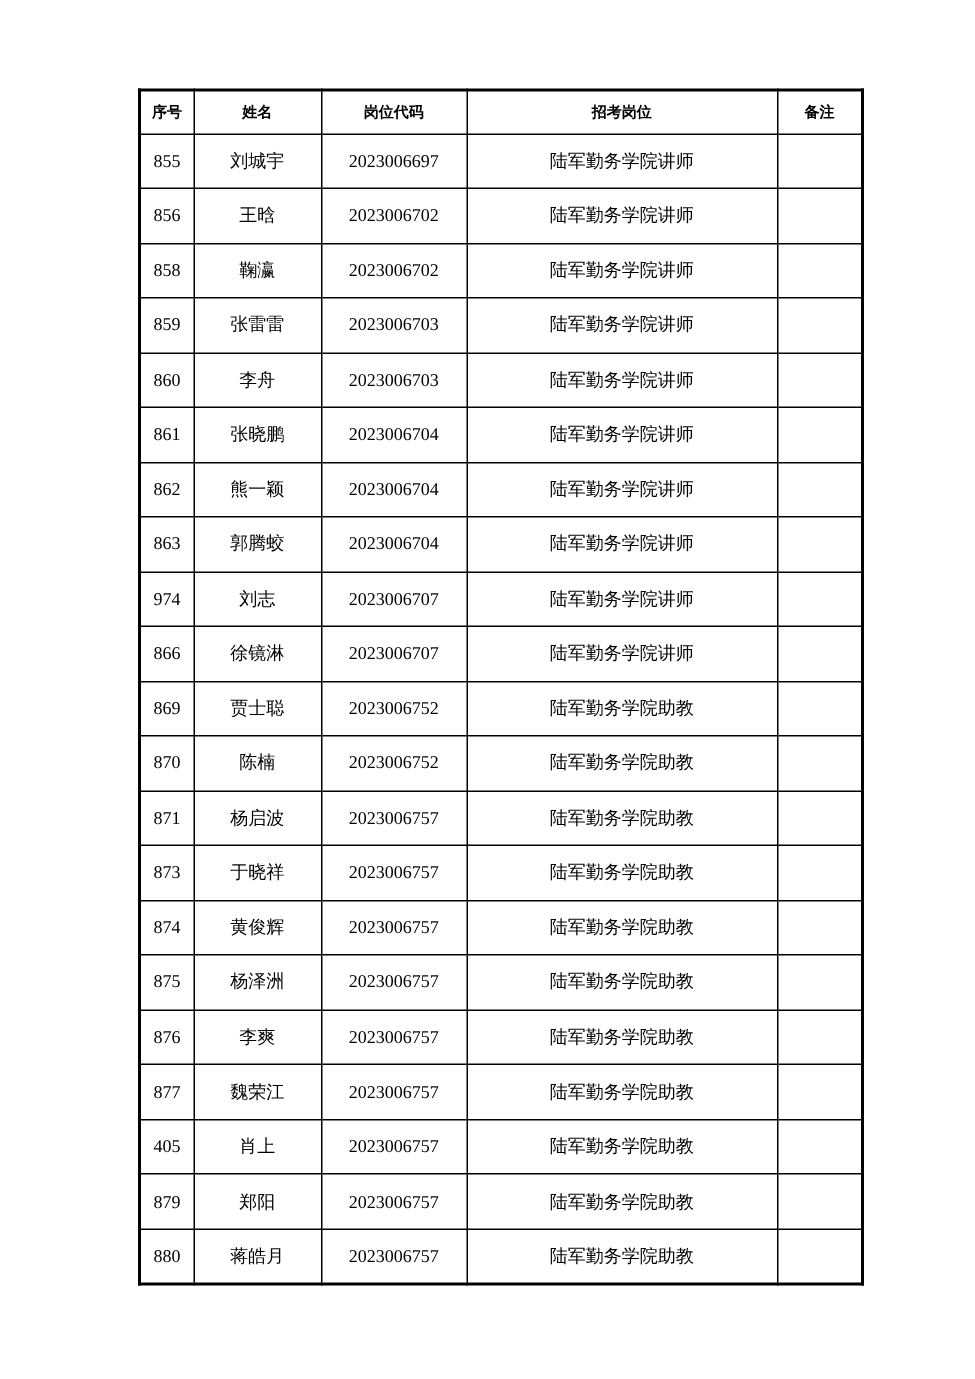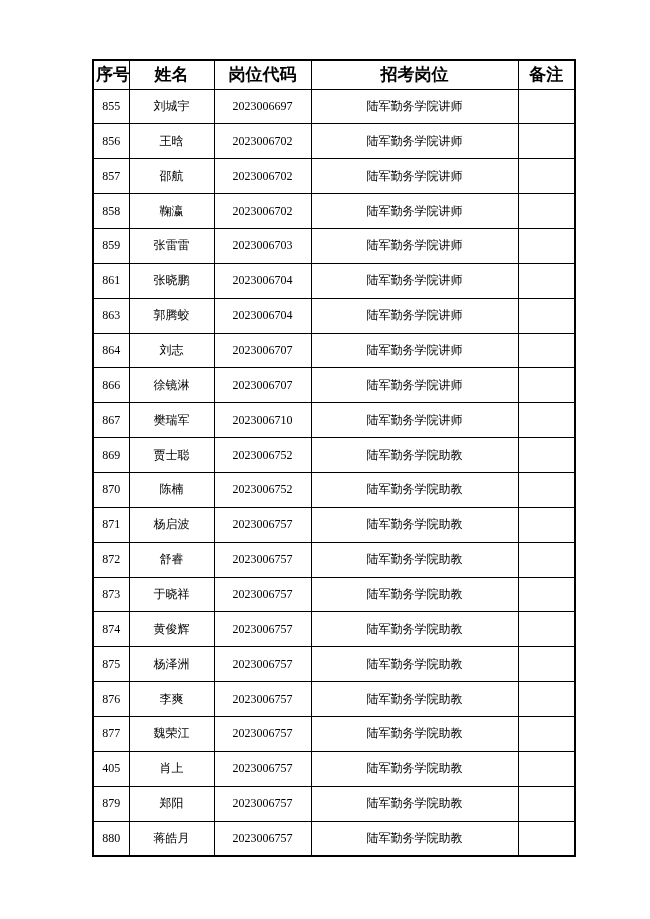--- a/index.html
+++ b/index.html
@@ -36,21 +36,21 @@
     white-space: nowrap;
   }
   table.roster thead tr {
     height: 29px;
   }
   table.roster tbody tr {
     height: 29.6px;
   }
   table.roster th {
     font-weight: bold;
-    font-size: 17px;
+    font-size: 10px;
   }
   table.roster td {
     font-size: 12px;
     font-weight: normal;
   }
   td.c0 { font-size: 11.5px; margin-left: 17px; }            
   td.c1 { font-size: 12.5px; }            
   td.c2 { font-size: 12px; margin-left: 32px; }              
   td.c3 { font-size: 12.5px; }            
   col.w0 { width: 36px; }
@@ -89,99 +89,92 @@
           <td class="c4"></td>
         </tr>
         <tr>
           <td class="c0">856</td>
           <td class="c1">王晗</td>
           <td class="c2">2023006702</td>
           <td class="c3">陆军勤务学院讲师</td>
           <td class="c4"></td>
         </tr>
         <tr>
-          <td class="c0">857</td>
-          <td class="c1">邵航</td>
-          <td class="c2">2023006702</td>
-          <td class="c3">陆军勤务学院讲师</td>
-          <td class="c4"></td>
-        </tr>
-        <tr>
           <td class="c0">858</td>
           <td class="c1">鞠瀛</td>
           <td class="c2">2023006702</td>
           <td class="c3">陆军勤务学院讲师</td>
           <td class="c4"></td>
         </tr>
         <tr>
           <td class="c0">859</td>
           <td class="c1">张雷雷</td>
           <td class="c2">2023006703</td>
           <td class="c3">陆军勤务学院讲师</td>
           <td class="c4"></td>
         </tr>
         <tr>
+          <td class="c0">860</td>
+          <td class="c1">李舟</td>
+          <td class="c2">2023006703</td>
+          <td class="c3">陆军勤务学院讲师</td>
+          <td class="c4"></td>
+        </tr>
+        <tr>
           <td class="c0">861</td>
           <td class="c1">张晓鹏</td>
           <td class="c2">2023006704</td>
           <td class="c3">陆军勤务学院讲师</td>
           <td class="c4"></td>
         </tr>
         <tr>
+          <td class="c0">862</td>
+          <td class="c1">熊一颖</td>
+          <td class="c2">2023006704</td>
+          <td class="c3">陆军勤务学院讲师</td>
+          <td class="c4"></td>
+        </tr>
+        <tr>
           <td class="c0">863</td>
           <td class="c1">郭腾蛟</td>
           <td class="c2">2023006704</td>
           <td class="c3">陆军勤务学院讲师</td>
           <td class="c4"></td>
         </tr>
         <tr>
-          <td class="c0">864</td>
+          <td class="c0">974</td>
           <td class="c1">刘志</td>
           <td class="c2">2023006707</td>
           <td class="c3">陆军勤务学院讲师</td>
           <td class="c4"></td>
         </tr>
         <tr>
           <td class="c0">866</td>
           <td class="c1">徐镜淋</td>
           <td class="c2">2023006707</td>
           <td class="c3">陆军勤务学院讲师</td>
           <td class="c4"></td>
         </tr>
         <tr>
-          <td class="c0">867</td>
-          <td class="c1">樊瑞军</td>
-          <td class="c2">2023006710</td>
-          <td class="c3">陆军勤务学院讲师</td>
-          <td class="c4"></td>
-        </tr>
-        <tr>
           <td class="c0">869</td>
           <td class="c1">贾士聪</td>
           <td class="c2">2023006752</td>
           <td class="c3">陆军勤务学院助教</td>
           <td class="c4"></td>
         </tr>
         <tr>
           <td class="c0">870</td>
           <td class="c1">陈楠</td>
           <td class="c2">2023006752</td>
           <td class="c3">陆军勤务学院助教</td>
           <td class="c4"></td>
         </tr>
         <tr>
           <td class="c0">871</td>
           <td class="c1">杨启波</td>
-          <td class="c2">2023006757</td>
-          <td class="c3">陆军勤务学院助教</td>
-          <td class="c4"></td>
-        </tr>
-        <tr>
-          <td class="c0">872</td>
-          <td class="c1">舒睿</td>
           <td class="c2">2023006757</td>
           <td class="c3">陆军勤务学院助教</td>
           <td class="c4"></td>
         </tr>
         <tr>
           <td class="c0">873</td>
           <td class="c1">于晓祥</td>
           <td class="c2">2023006757</td>
           <td class="c3">陆军勤务学院助教</td>
           <td class="c4"></td>

